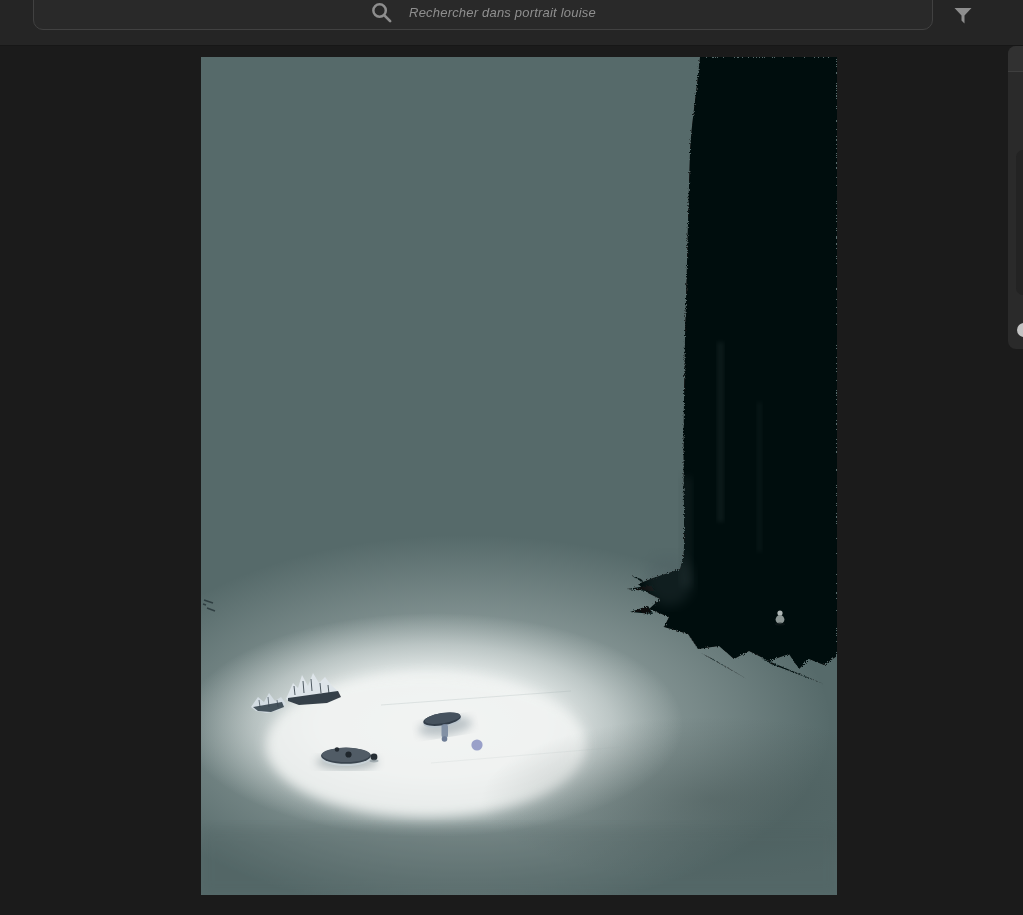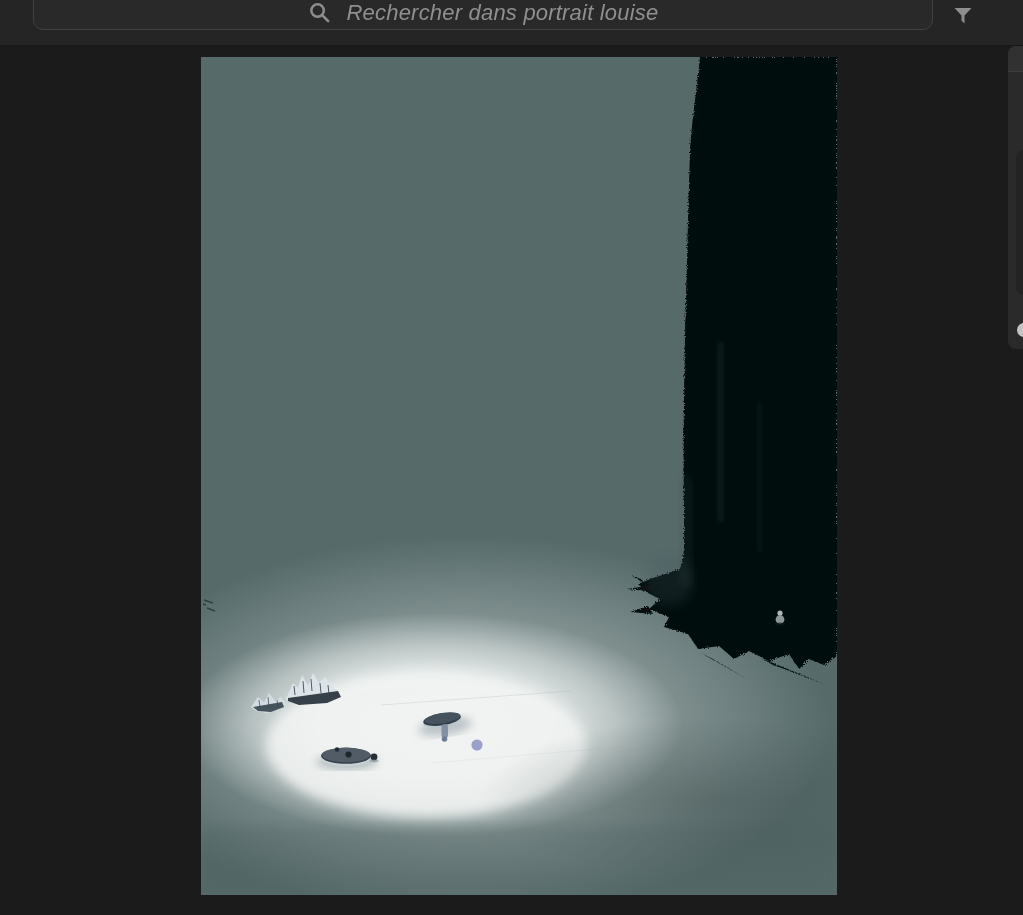--- a/index.html
+++ b/index.html
@@ -15,21 +15,21 @@
     background:#252525;border-bottom:1px solid #171717;
   }
   .search-box{
     position:absolute;left:33px;top:-12px;width:900px;height:42px;
     background:#292929;border:1px solid #414141;border-radius:10px;
     display:flex;align-items:flex-end;justify-content:center;
     padding-bottom:5px;box-sizing:border-box;gap:16px;
   }
   .search-box .mag{width:23px;height:23px;flex:0 0 auto;}
   .search-placeholder{
-    color:#8f8f8f;font-style:italic;font-size:22px;line-height:23px;
+    color:#8f8f8f;font-style:italic;font-size:13px;line-height:23px;
     letter-spacing:.2px;white-space:nowrap;
   }
   .filter-btn{
     position:absolute;left:951px;top:4px;width:24px;height:24px;
     display:flex;align-items:center;justify-content:center;cursor:pointer;
   }
   
   .artwork{
     position:absolute;left:201px;top:57px;width:636px;height:838px;
     background:#566a6a;

